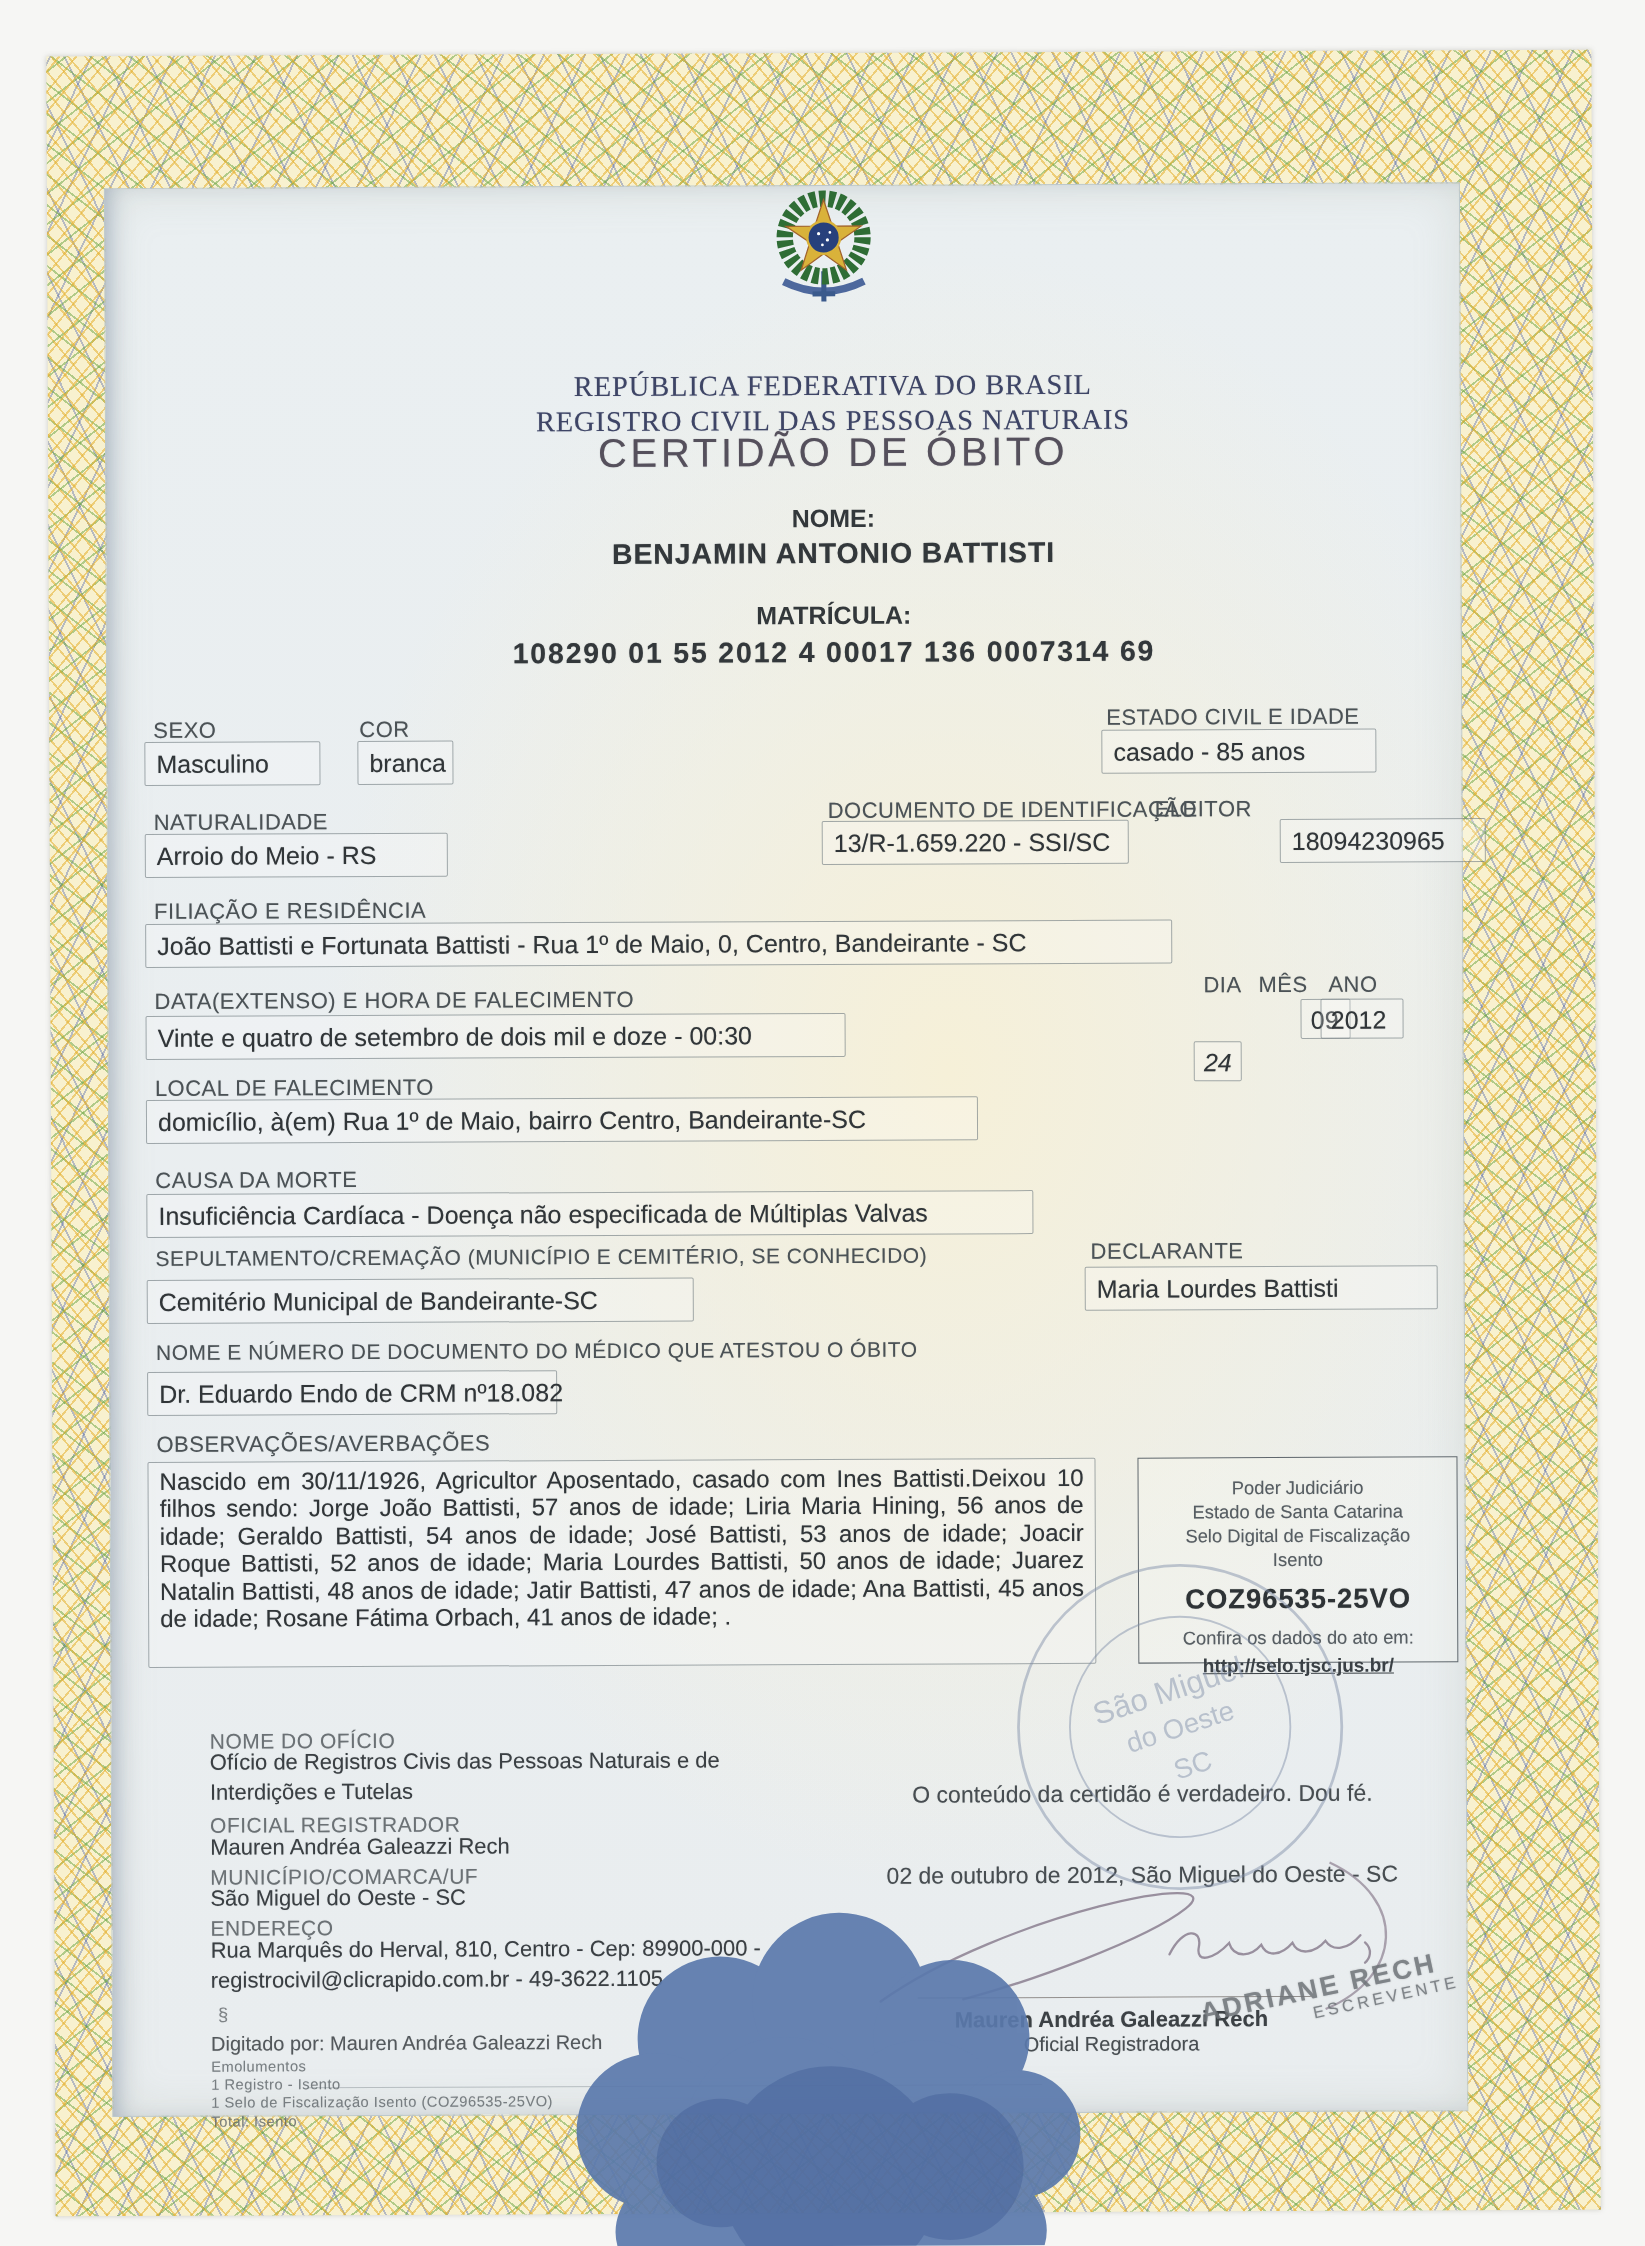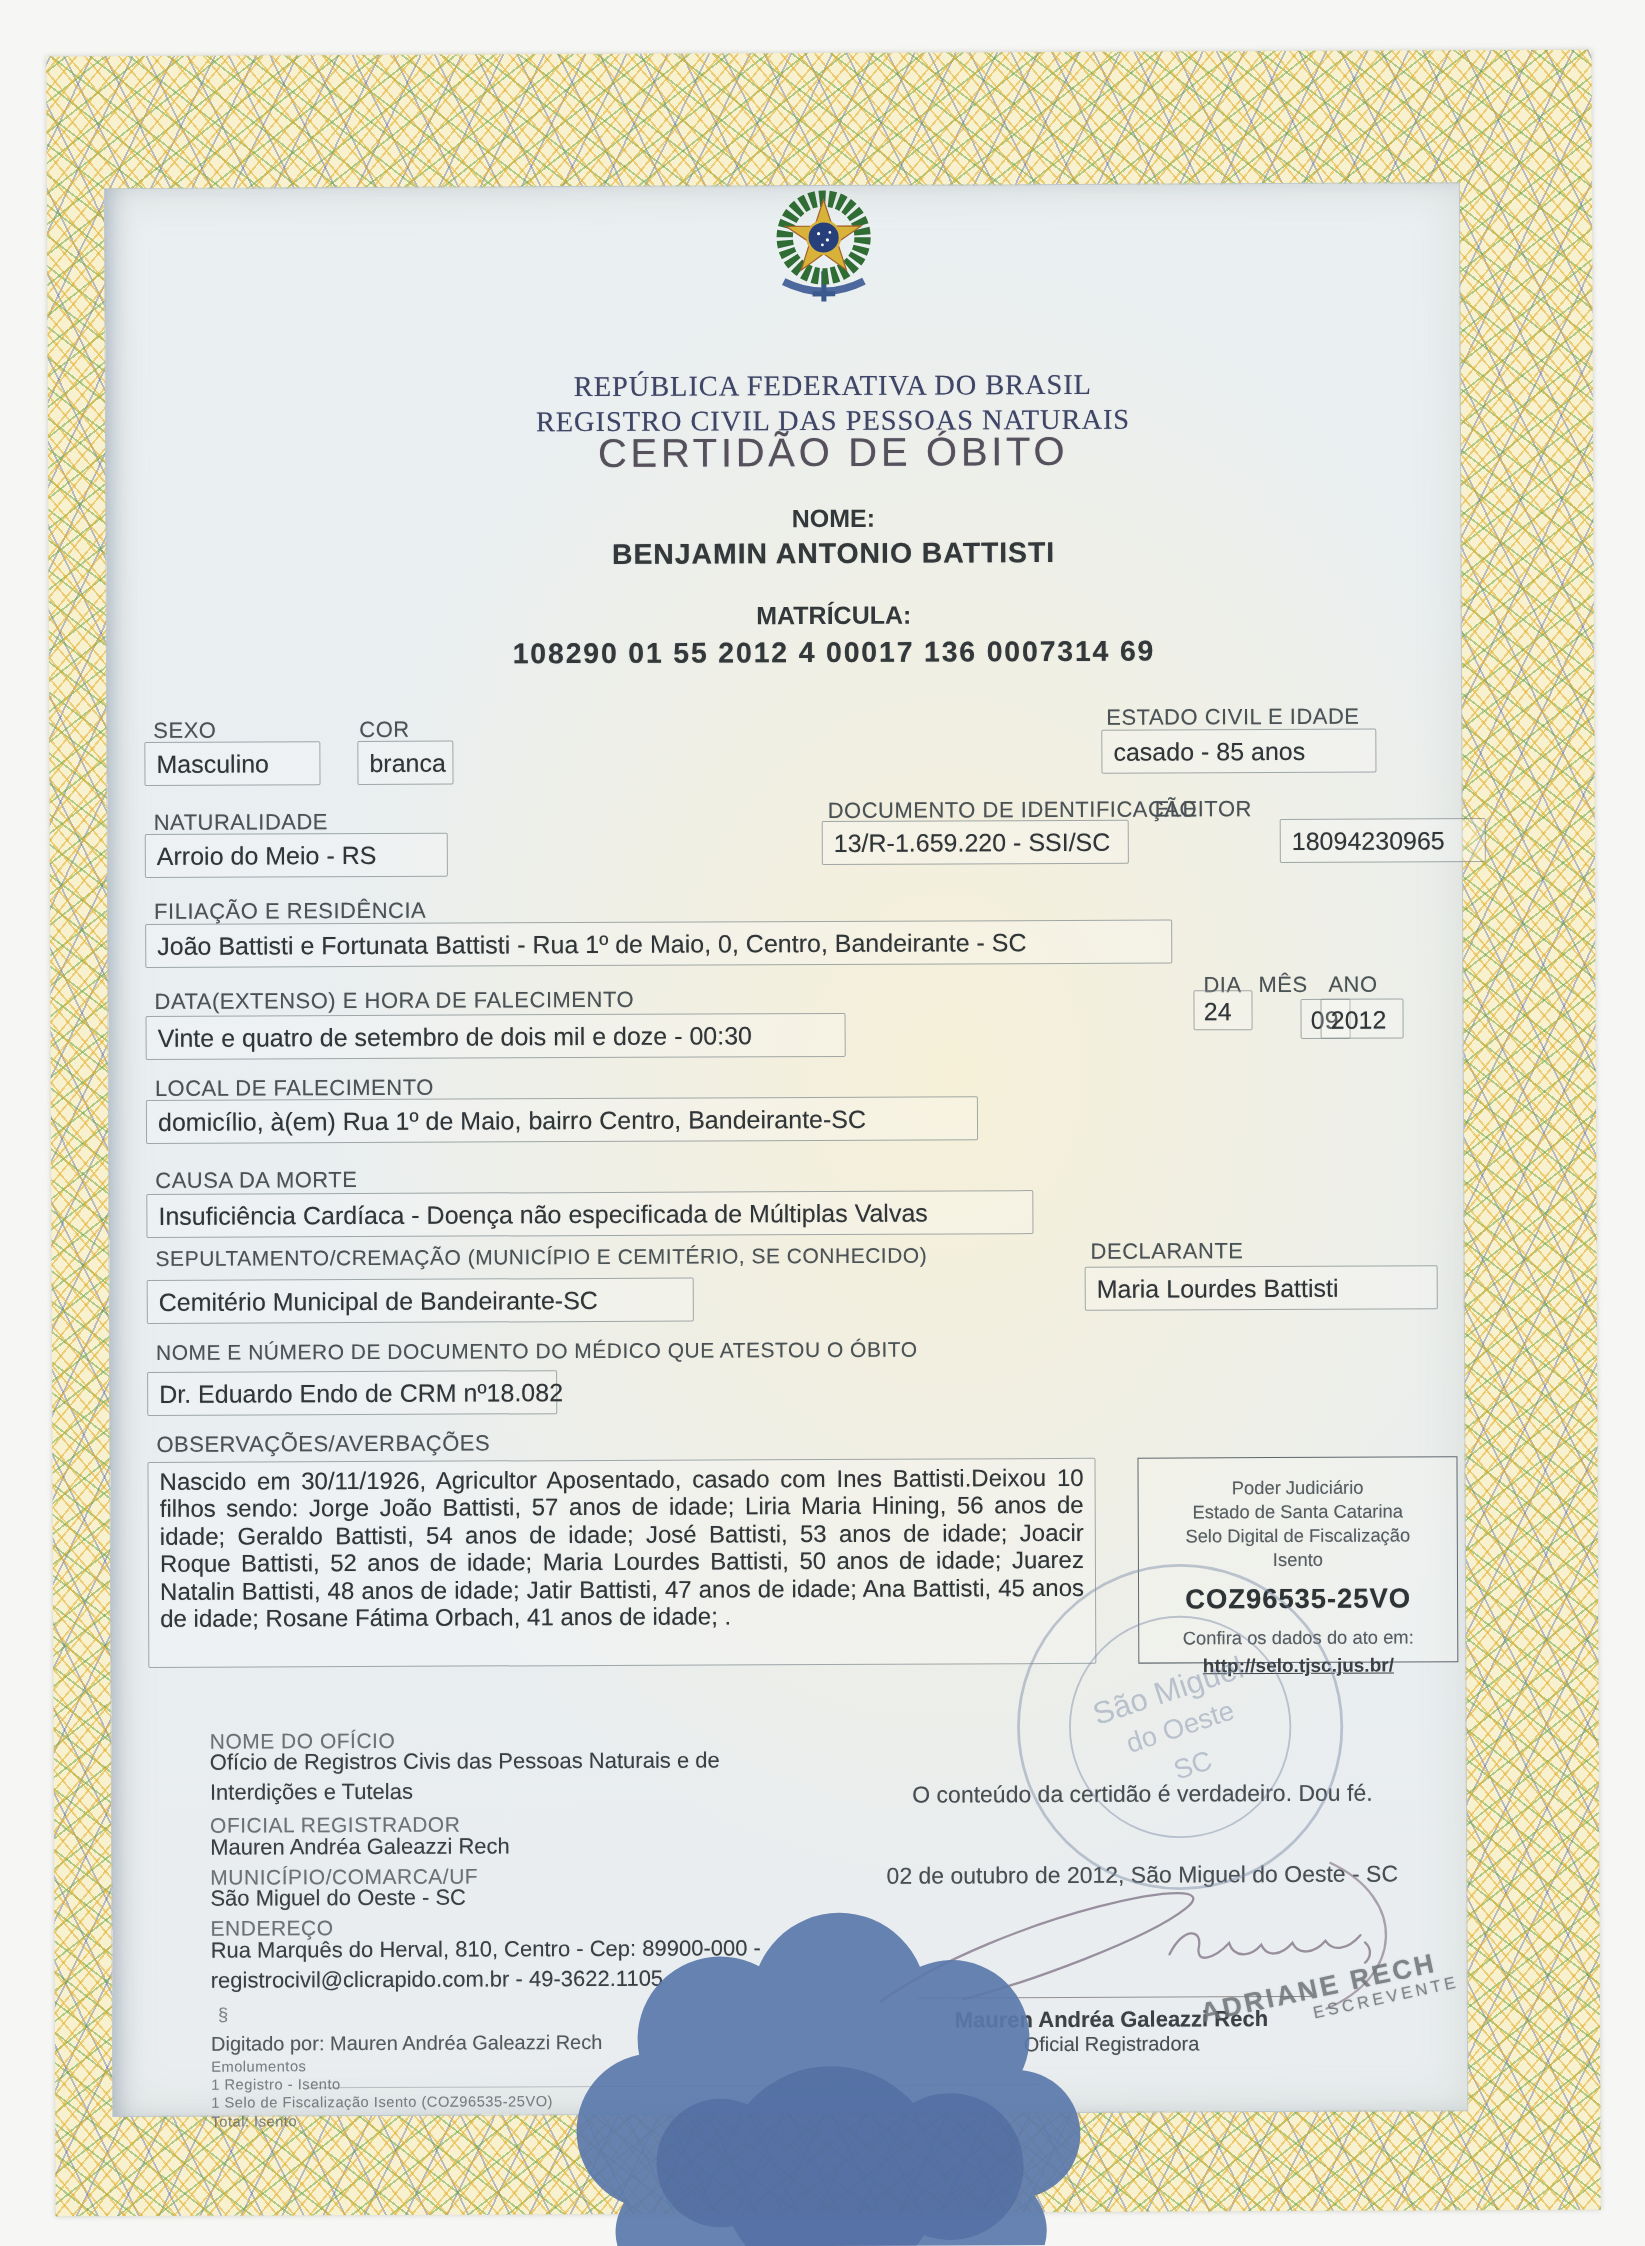--- a/index.html
+++ b/index.html
@@ -114,21 +114,21 @@
     <div class="bx" style="left:1172px;top:635px;width:206px;">18094230965</div>
 
     <div class="lbl" style="left:46px;top:710px;">FILIAÇÃO E RESIDÊNCIA</div>
     <div class="bx" style="left:37px;top:735px;width:1027px;">João Battisti e Fortunata Battisti - Rua 1º de Maio, 0, Centro, Bandeirante - SC</div>
 
     <div class="lbl" style="left:46px;top:800px;">DATA(EXTENSO) E HORA DE FALECIMENTO</div>
     <div class="bx" style="left:37px;top:827px;width:700px;">Vinte e quatro de setembro de dois mil e doze - 00:30</div>
     <div class="lbl" style="left:1095px;top:788px;">DIA</div>
     <div class="lbl" style="left:1150px;top:788px;">MÊS</div>
     <div class="lbl" style="left:1220px;top:788px;">ANO</div>
-    <div class="bx" style="left:1085px;top:806px;width:59px;padding:5.5px 9.2px 3.7px;">24</div>
+    <div class="bx" style="left:1085px;top:857px;width:48px;padding:5.5px 9.2px 3.7px;font-style:italic;">24</div>
     <div class="bx" style="left:1192px;top:815px;width:50px;padding:5.5px 9.2px 3.7px;">09</div>
     <div class="bx" style="left:1212px;top:815px;width:83px;padding:5.5px 9.2px 3.7px;">2012</div>
 
     <div class="lbl" style="left:46px;top:887px;">LOCAL DE FALECIMENTO</div>
     <div class="bx" style="left:37px;top:911px;width:832px;">domicílio, à(em) Rua 1º de Maio, bairro Centro, Bandeirante-SC</div>
 
     <div class="lbl" style="left:46px;top:979px;">CAUSA DA MORTE</div>
     <div class="bx" style="left:37px;top:1005px;width:887px;">Insuficiência Cardíaca - Doença não especificada de Múltiplas Valvas</div>
 
     <div class="lbl" style="left:46px;top:1058px;font-size:21px;">SEPULTAMENTO/CREMAÇÃO (MUNICÍPIO E CEMITÉRIO, SE CONHECIDO)</div>

